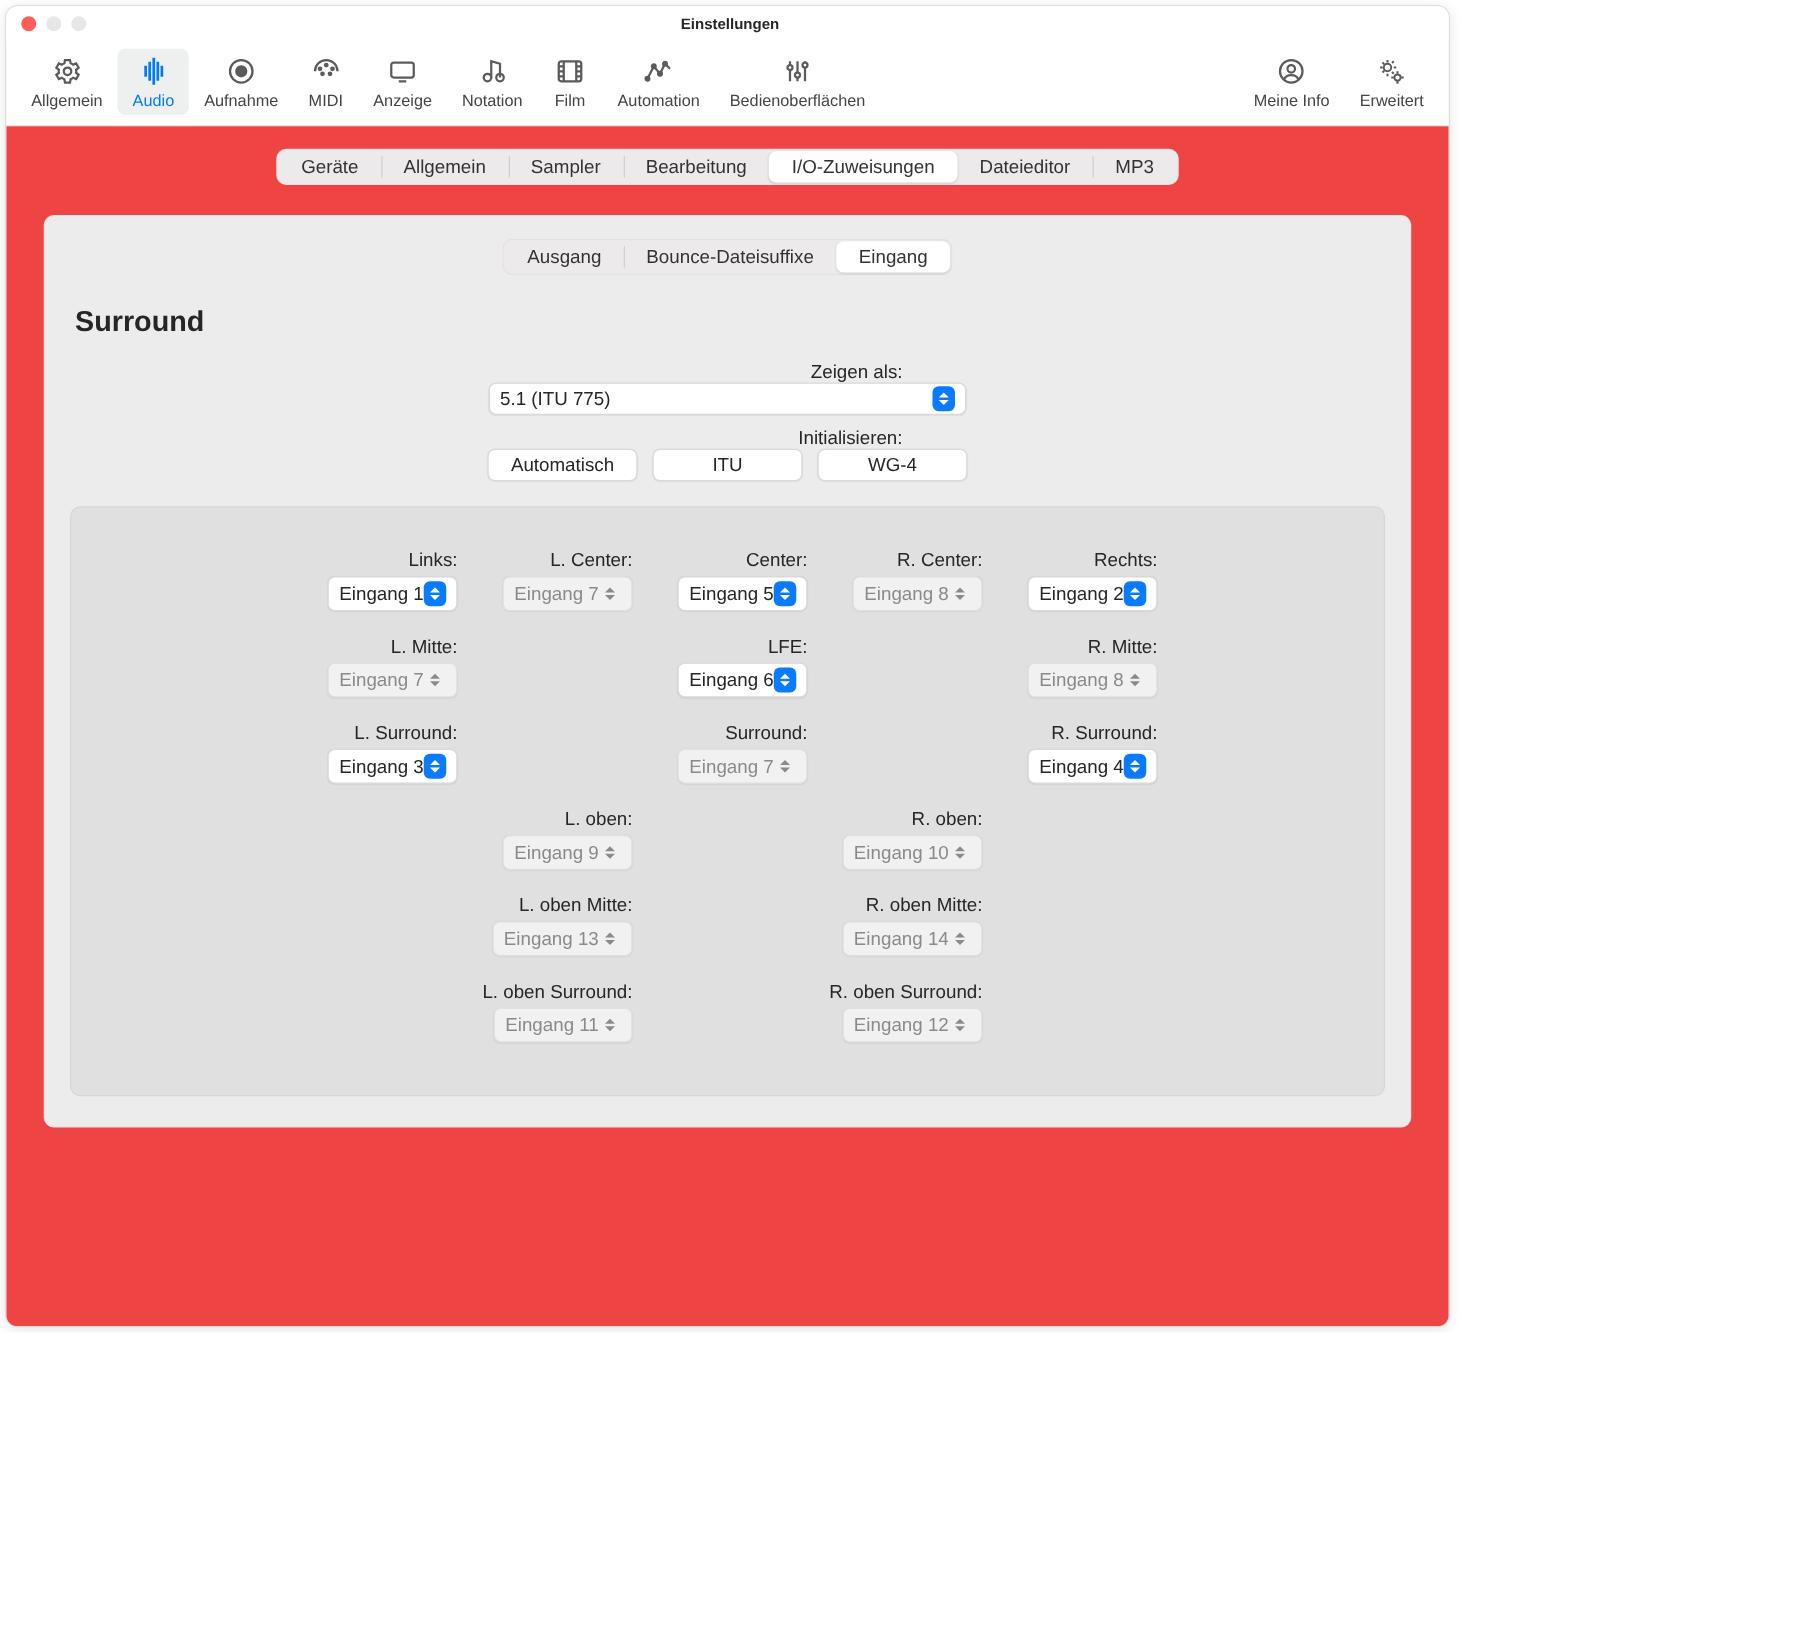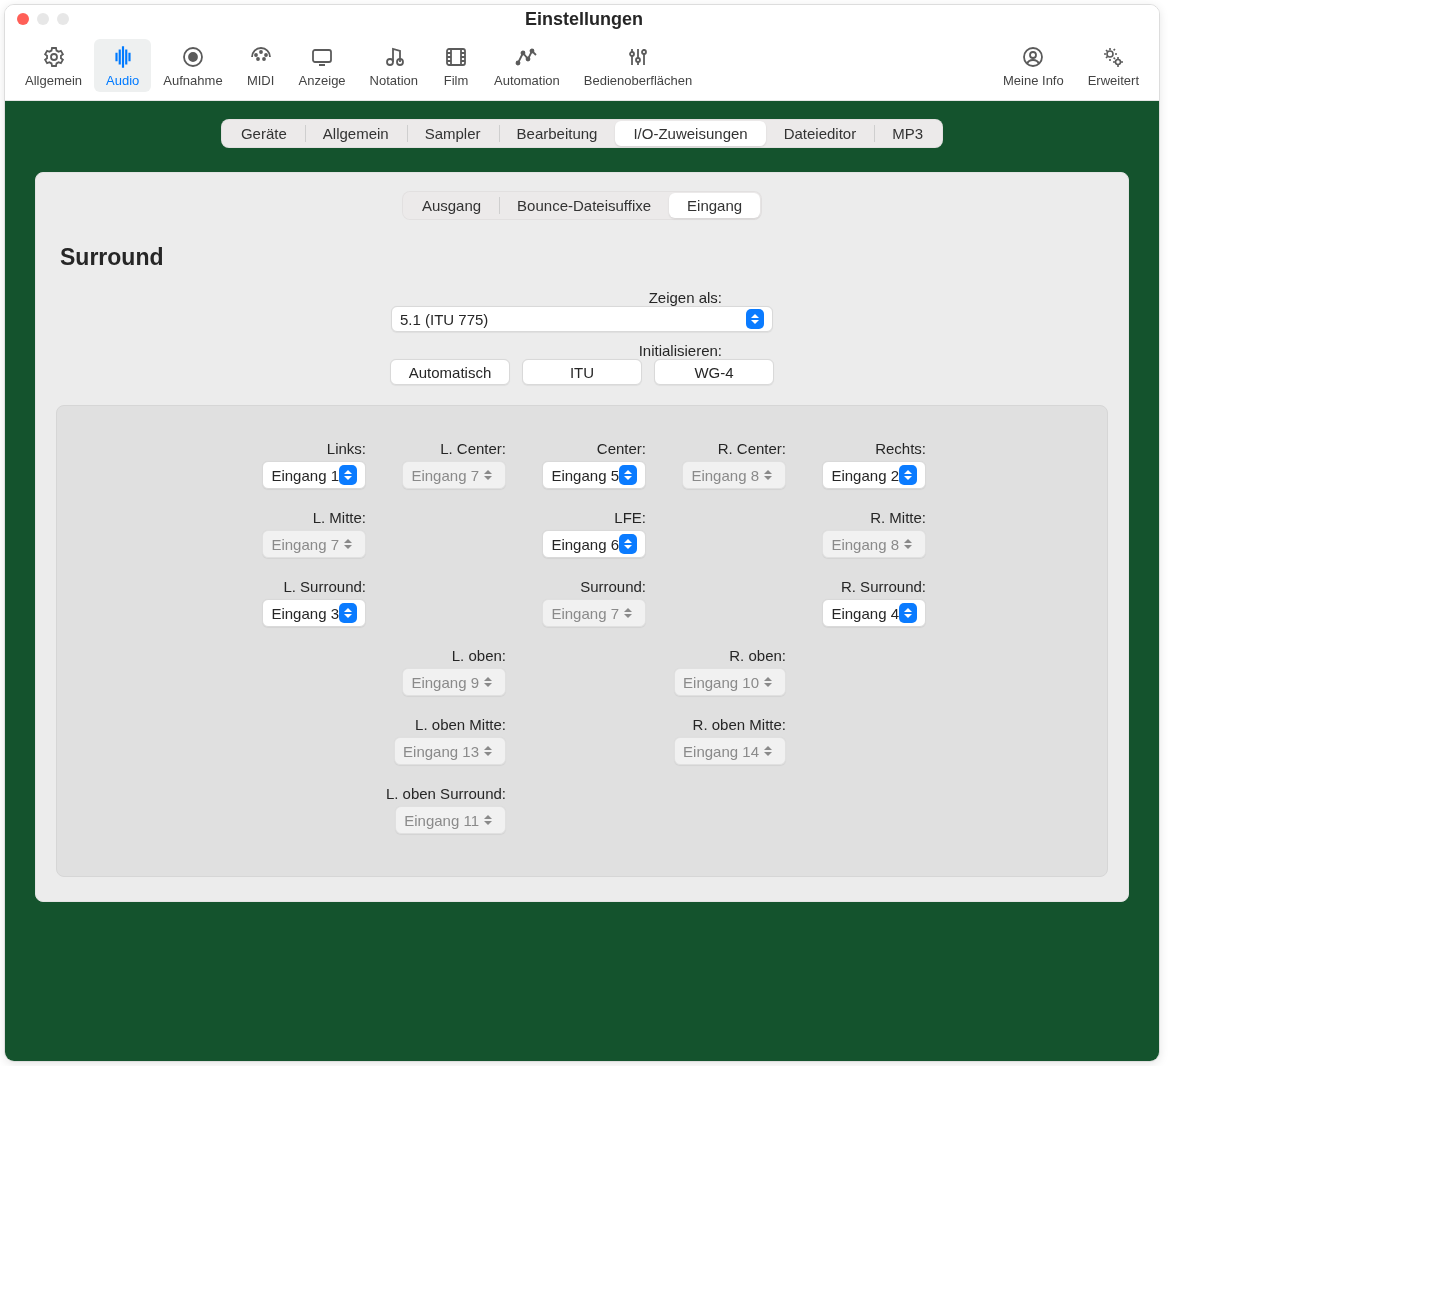--- a/index.html
+++ b/index.html
@@ -26,40 +26,40 @@
     position: relative;
     border-bottom: none;
   }
   .traffic { display:flex; gap:8px; padding-left:12px; }
   .traffic .dot { width:12px; height:12px; border-radius:50%; }
   .dot.red { background:#ff5f57; }
   .dot.yellow { background:#e7e7e7; }
   .dot.green { background:#e7e7e7; }
   .titlebar .title {
     position:absolute; left:4px; right:0; text-align:center;
-    font-weight:600; font-size:18px;
+    font-weight:600; font-size:12px;
   }
   .toolbar {
     display:flex; gap:0; padding:6px 8px 8px 8px;
     border-bottom:1px solid #e5e5e5;
   }
   .toolbar .titem {
     display:flex; flex-direction:column; align-items:center;
     padding:4px 12px 4px 12px; border-radius:6px;
     cursor:default;
   }
   .toolbar .titem.active { background:#eef0f0; }
   .toolbar .titem .ticon { width:28px; height:28px; display:flex; align-items:center; justify-content:center; color:#5b5b5b; }
   .toolbar .titem.active .ticon { color:#007aff; }
   .toolbar .titem .tlabel { font-size:13px; color:#444; margin-top:2px; }
   .toolbar .titem.active .tlabel { color:#007aff; }
   .toolbar .spacer { flex:1; }
 
   .content {
-    background:#14532d; padding:18px 30px 60px 30px;
+    background:#ef4444; padding:18px 30px 60px 30px;
     min-height:960px;
   }
 
   .segbar {
     display:inline-flex; background:#eceaea; border-radius:8px; padding:2px;
     box-shadow: inset 0 0 0 1px rgba(0,0,0,0.04);
   }
   .segbar.centered { margin:0 auto; display:flex; width:max-content; }
   .seg {
     padding:4px 18px; font-size:15px; color:#333; border-radius:6px;
@@ -535,18 +535,32 @@
                   <svg viewBox="0 0 10 6">
                     <path d="M1 5l4-4 4 4z"></path>
                   </svg>
                   <svg viewBox="0 0 10 6">
                     <path d="M1 1l4 4 4-4z"></path>
                   </svg>
                 </span>
               </div>
           </div>
           <div class="cell-empty"></div>
+          <div class="cell">
+            <div class="lab">R. oben Surround:</div>
+            <div class="sel-wrap disabled">
+                <span class="val">Eingang 12</span>
+                <span class="arrows">
+                  <svg viewBox="0 0 10 6">
+                    <path d="M1 5l4-4 4 4z"></path>
+                  </svg>
+                  <svg viewBox="0 0 10 6">
+                    <path d="M1 1l4 4 4-4z"></path>
+                  </svg>
+                </span>
+              </div>
+          </div>
           <div class="cell-empty"></div>
         </div>
       </div>
     </div>
   </div>
 </div>
 
 </body></html>

